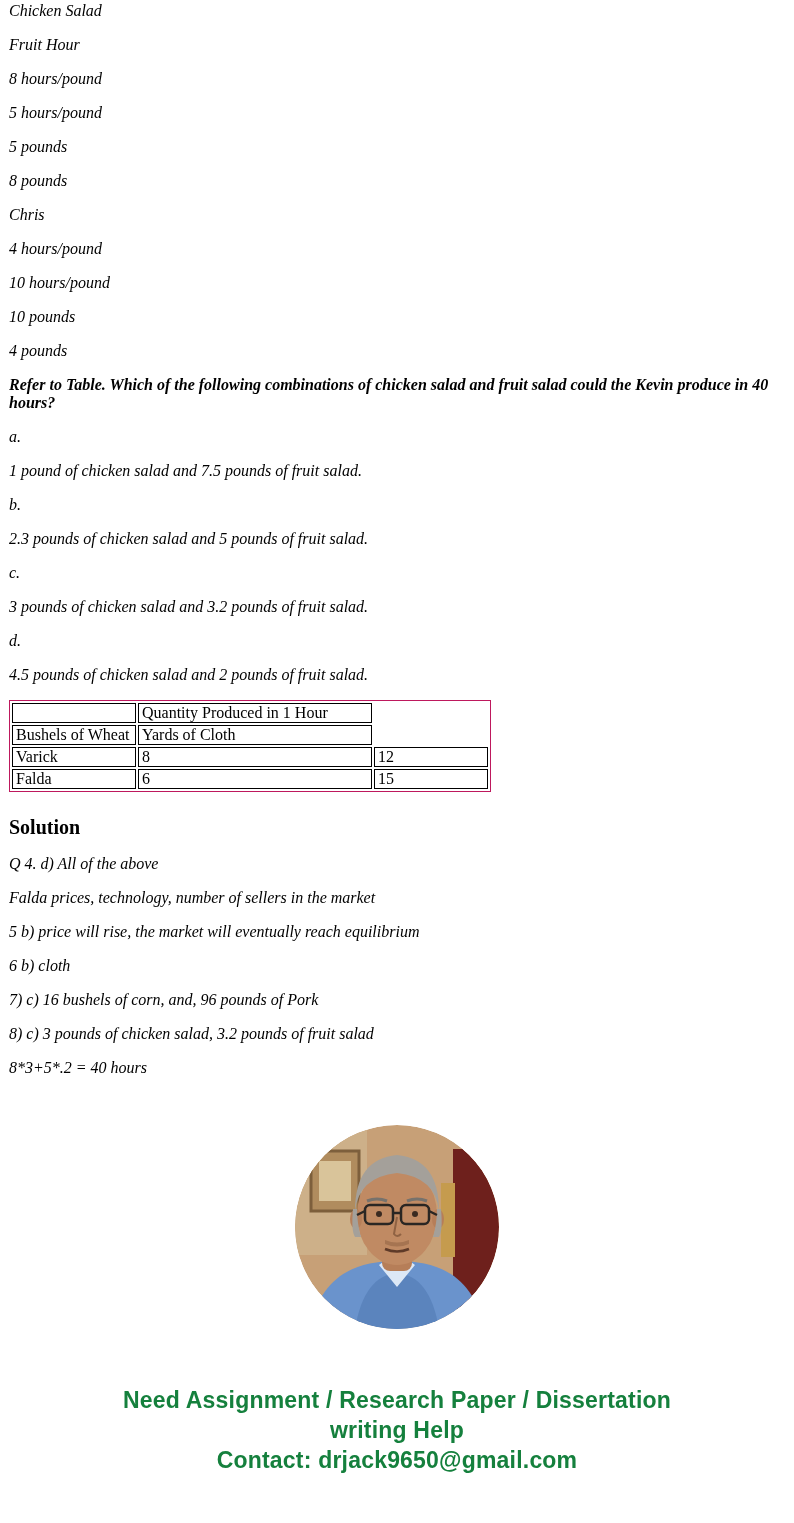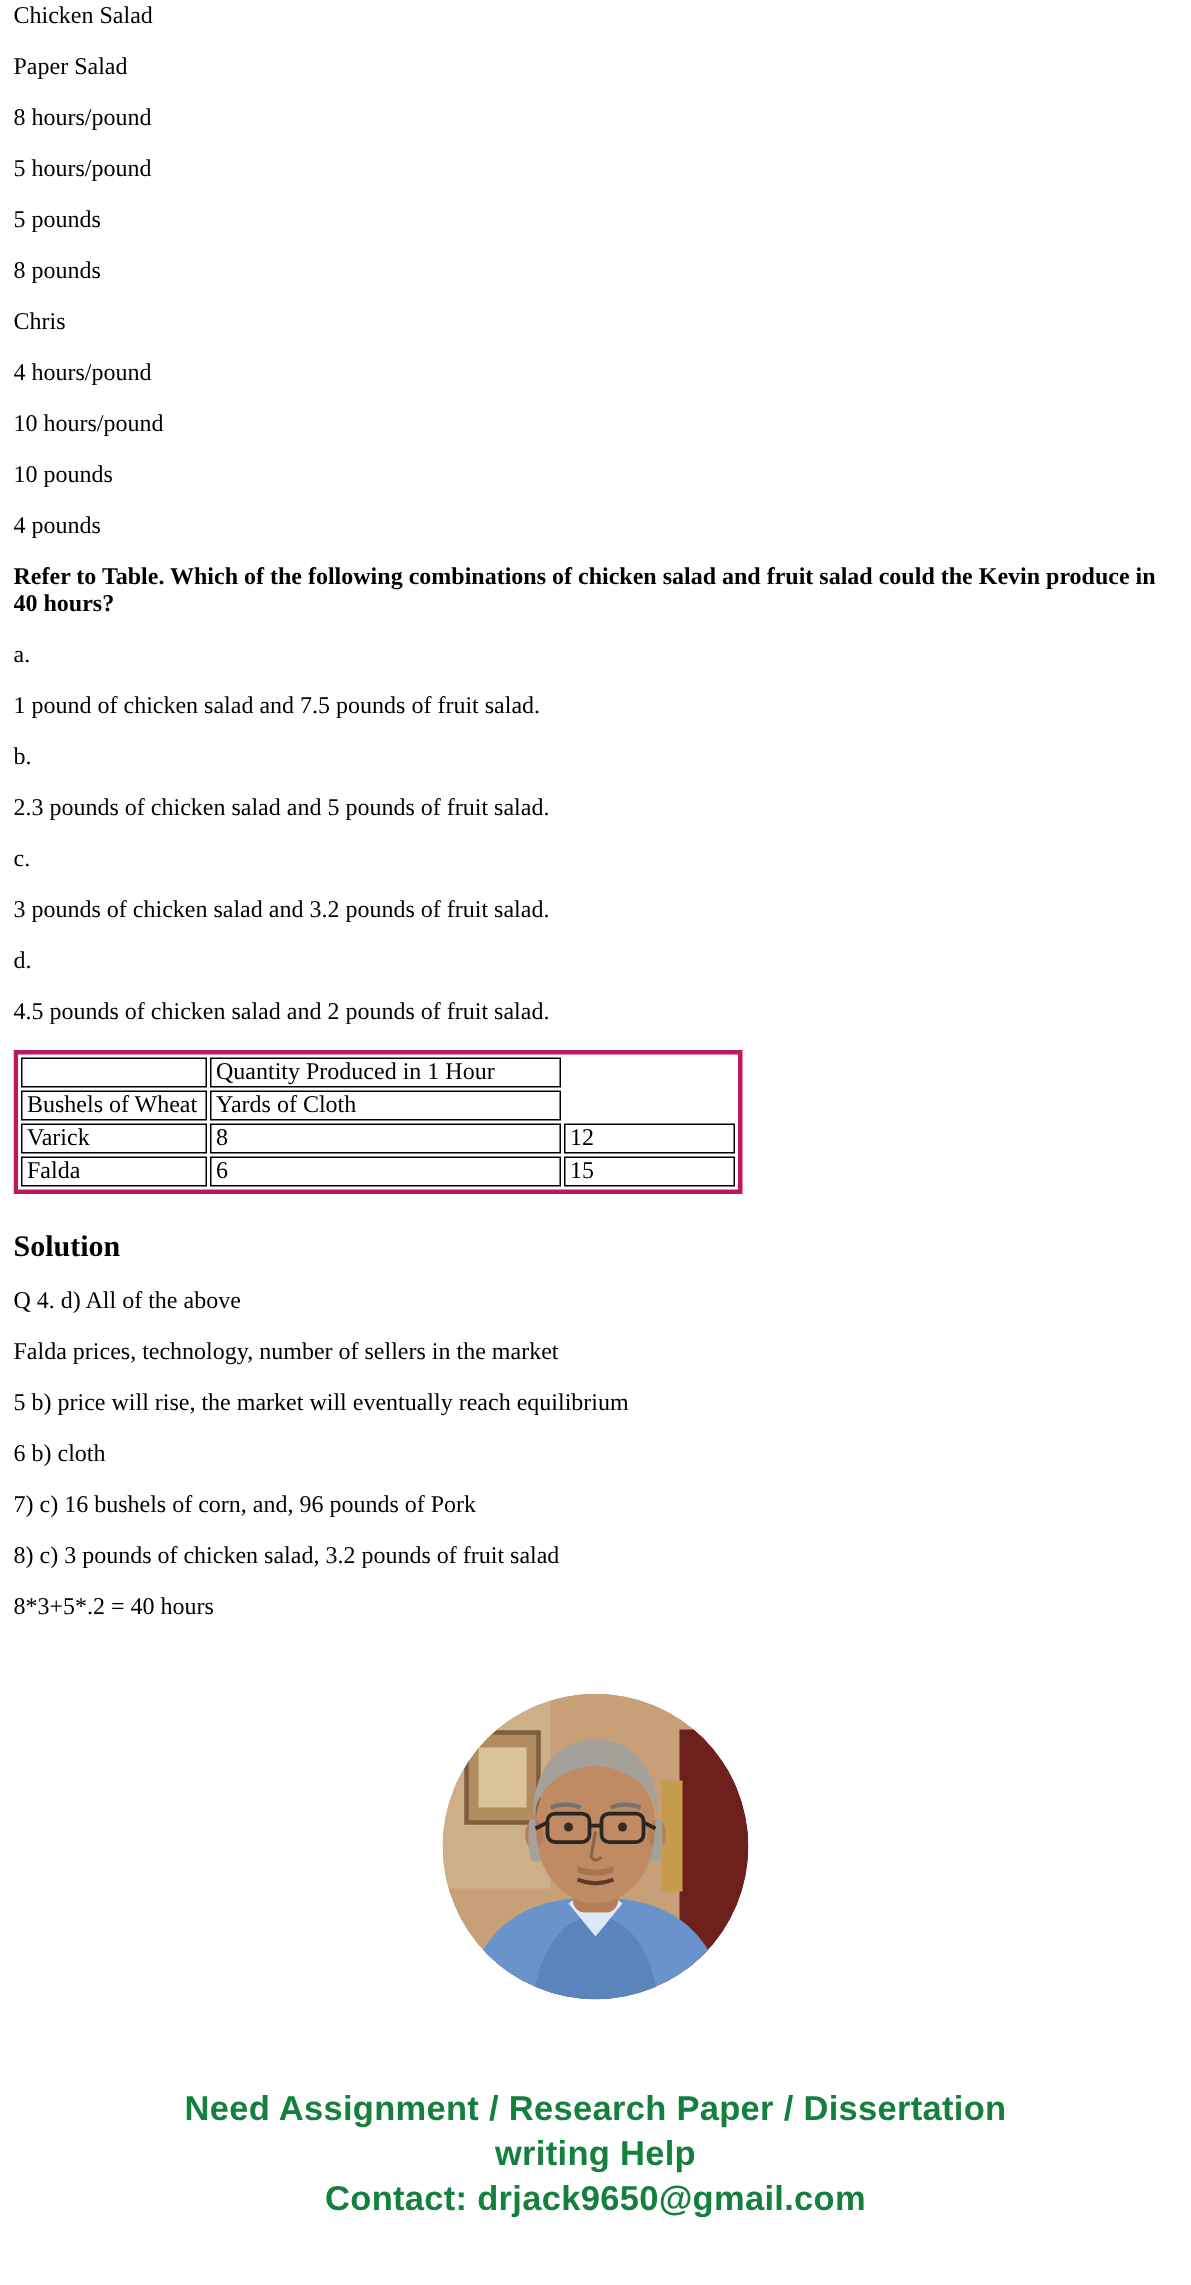--- a/index.html
+++ b/index.html
@@ -3,27 +3,27 @@
 <meta charset="utf-8">
 <style>
   html, body { background:#ffffff; }
   body {
     margin: 2px 9px 8px;
     color:#000;
     font-family: "Liberation Serif", serif;
     font-size: 16px;
     width: 776px;
   }
-  p { margin: 16px 0; line-height: 18px; }
+  p { margin: 16px 0; line-height: 18px; font-style: italic; }
   p.first { margin-top: 0; }
   .question { font-weight: 700; }
   .question span { font-weight: 700; }
 
   table.data {
-    border: 3px solid #be185d;
+    border: 1px solid #be185d;
     border-collapse: separate;
     border-spacing: 2px;
     table-layout: fixed;
     width: 480px;
     margin-top: 16px;
     background: #fff;
   }
   table.data td {
     border: 1px solid #000;
     padding: 0 3px;
@@ -62,21 +62,21 @@
     letter-spacing: 0.2px;
     color: #15803d;
   }
 </style>
 </head>
 <body>
 
 <main>
 
   <p class="first">Chicken Salad</p>
-  <p>Paper Salad</p>
+  <p>Fruit Hour</p>
   <p>8 hours/pound</p>
   <p>5 hours/pound</p>
   <p>5 pounds</p>
   <p>8 pounds</p>
   <p>Chris</p>
   <p>4 hours/pound</p>
   <p>10 hours/pound</p>
   <p>10 pounds</p>
   <p>4 pounds</p>
 

